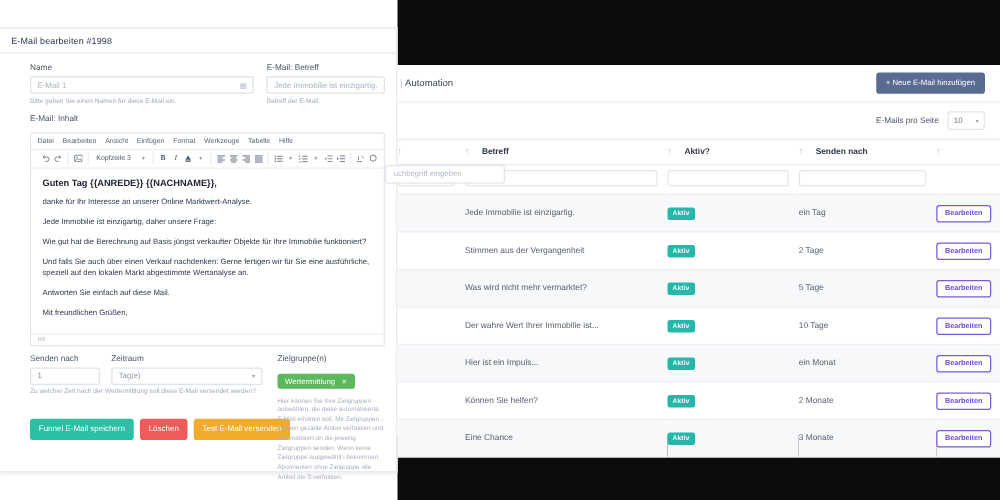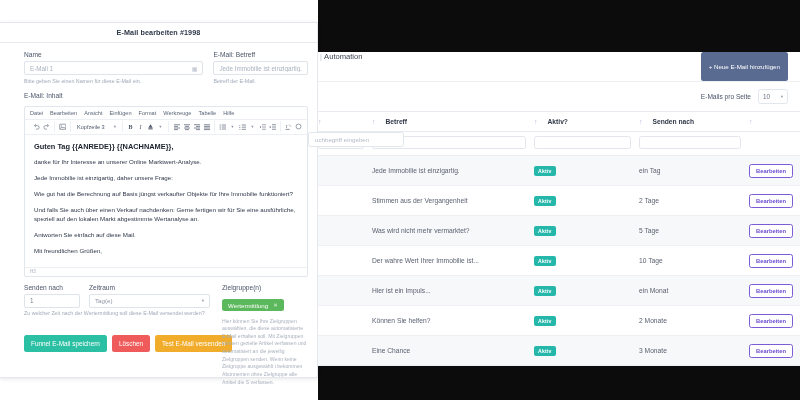--- a/index.html
+++ b/index.html
@@ -16,21 +16,21 @@
     position: absolute; left: 0; top: 22px;
     width: 318px; height: 356px;
     background: #ffffff;
     border: 1px solid #e4e7ec;
     border-left: none;
     box-shadow: 0 1px 4px rgba(0,0,0,.10);
   }
   .panel-head {
     height: 20px; padding: 5px 9px;
     border-bottom: 1px solid #e8eaef;
-    font-size: 7.2px; font-weight: bold; color: #2d3748; letter-spacing: .1px; text-align: center;
+    font-size: 7.2px; font-weight: normal; color: #2d3748; letter-spacing: .1px;
   }
   .panel-body { padding: 8px 9px 0 24px; }
 
   .field-label { font-size: 6.6px; color: #4a5568; margin-bottom: 3px; }
   .field-hint  { font-size: 5.3px; color: #a0aab8; margin-top: 2.5px; line-height: 1.35; }
   .txt-input {
     width: 100%; height: 14px;
     border: 1px solid #dfe3ea; border-radius: 2px;
     background: #fff; font-size: 6.3px; color: #aab2bf;
     padding: 0 5px; display: flex; align-items: center; justify-content: space-between;
@@ -104,21 +104,21 @@
   .btn-del  { background: #ef5a5a; }
   .btn-test { background: #f0ac2a; }
 
   
   #right-panel {
     position: absolute; left: 318px; top: 52px;
     width: 482px; height: 296px;
     background: #ffffff;
   }
   .rp-top {
-    height: 30px; display: flex; justify-content: space-between;
+    height: 30px; display: flex; align-items: center; justify-content: space-between;
     padding: 0 12px 0 2px; border-bottom: 1px solid #edeff3;
   }
   .rp-title { font-size: 7.6px; color: #3d4452; }
   .btn-add {
     background: #5a6b92; color: #fff; font-size: 6.2px;
     padding: 5px 8px; border-radius: 2.5px; border: none; font-family: inherit; white-space: nowrap;
   }
   .rp-tools {
     height: 29px; display: flex; align-items: center; justify-content: space-between;
     padding: 0 12px 0 0;

